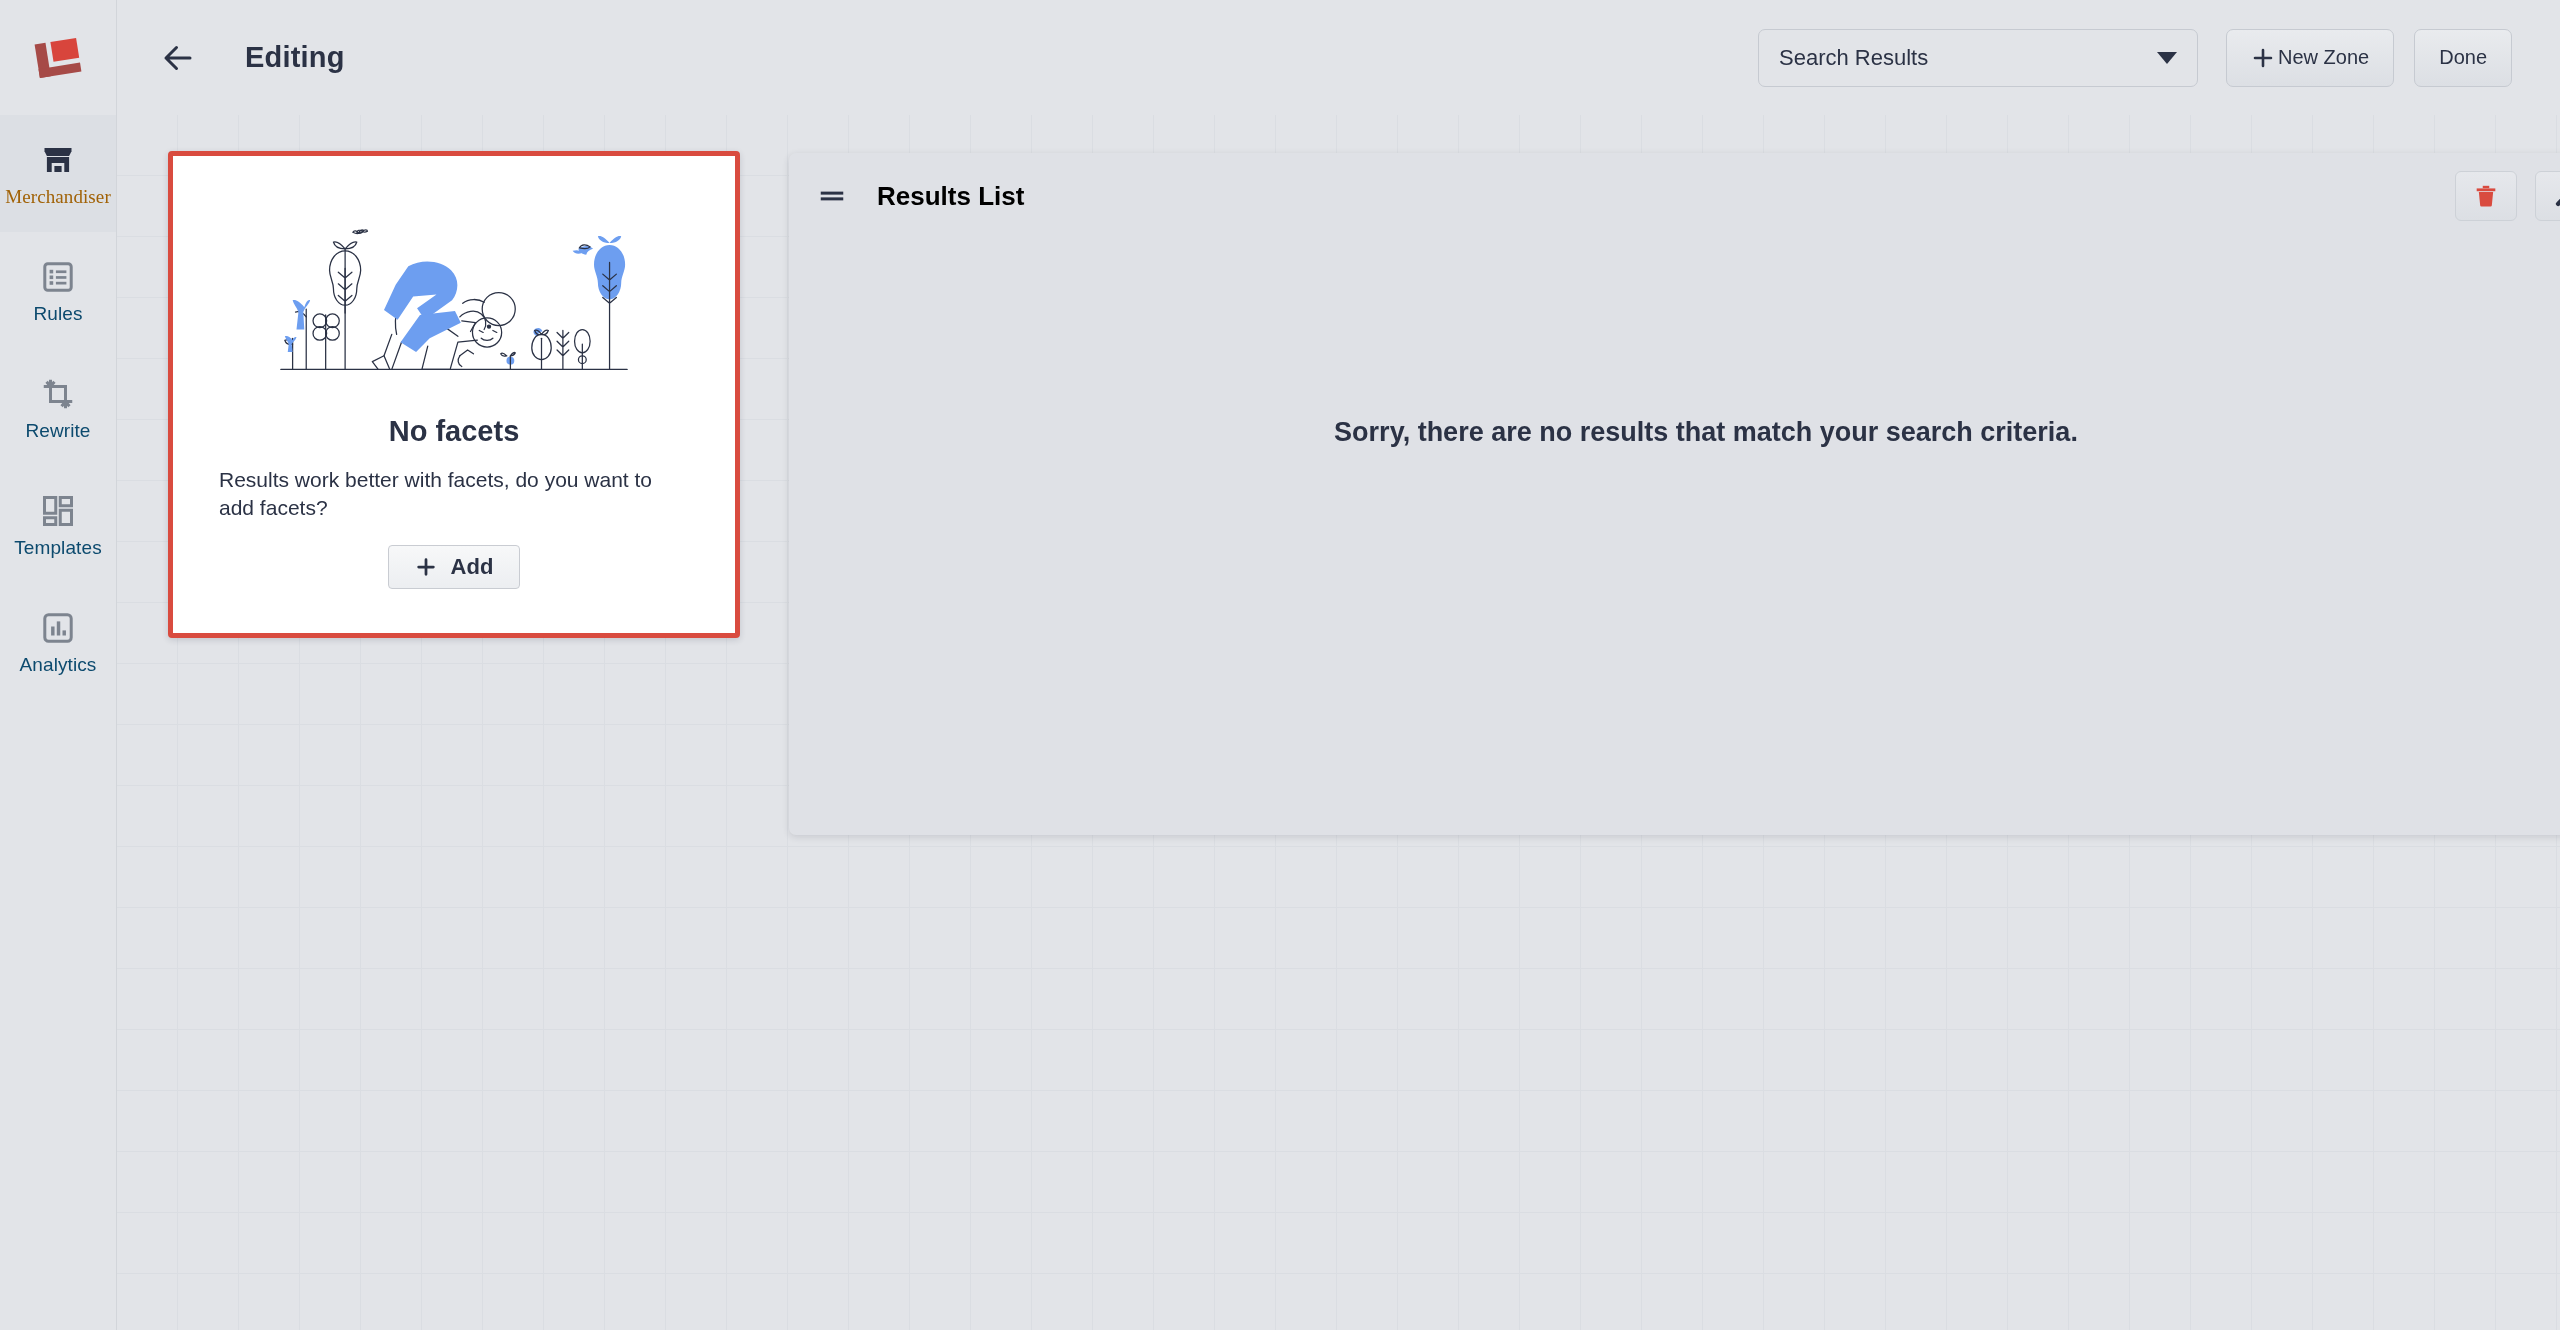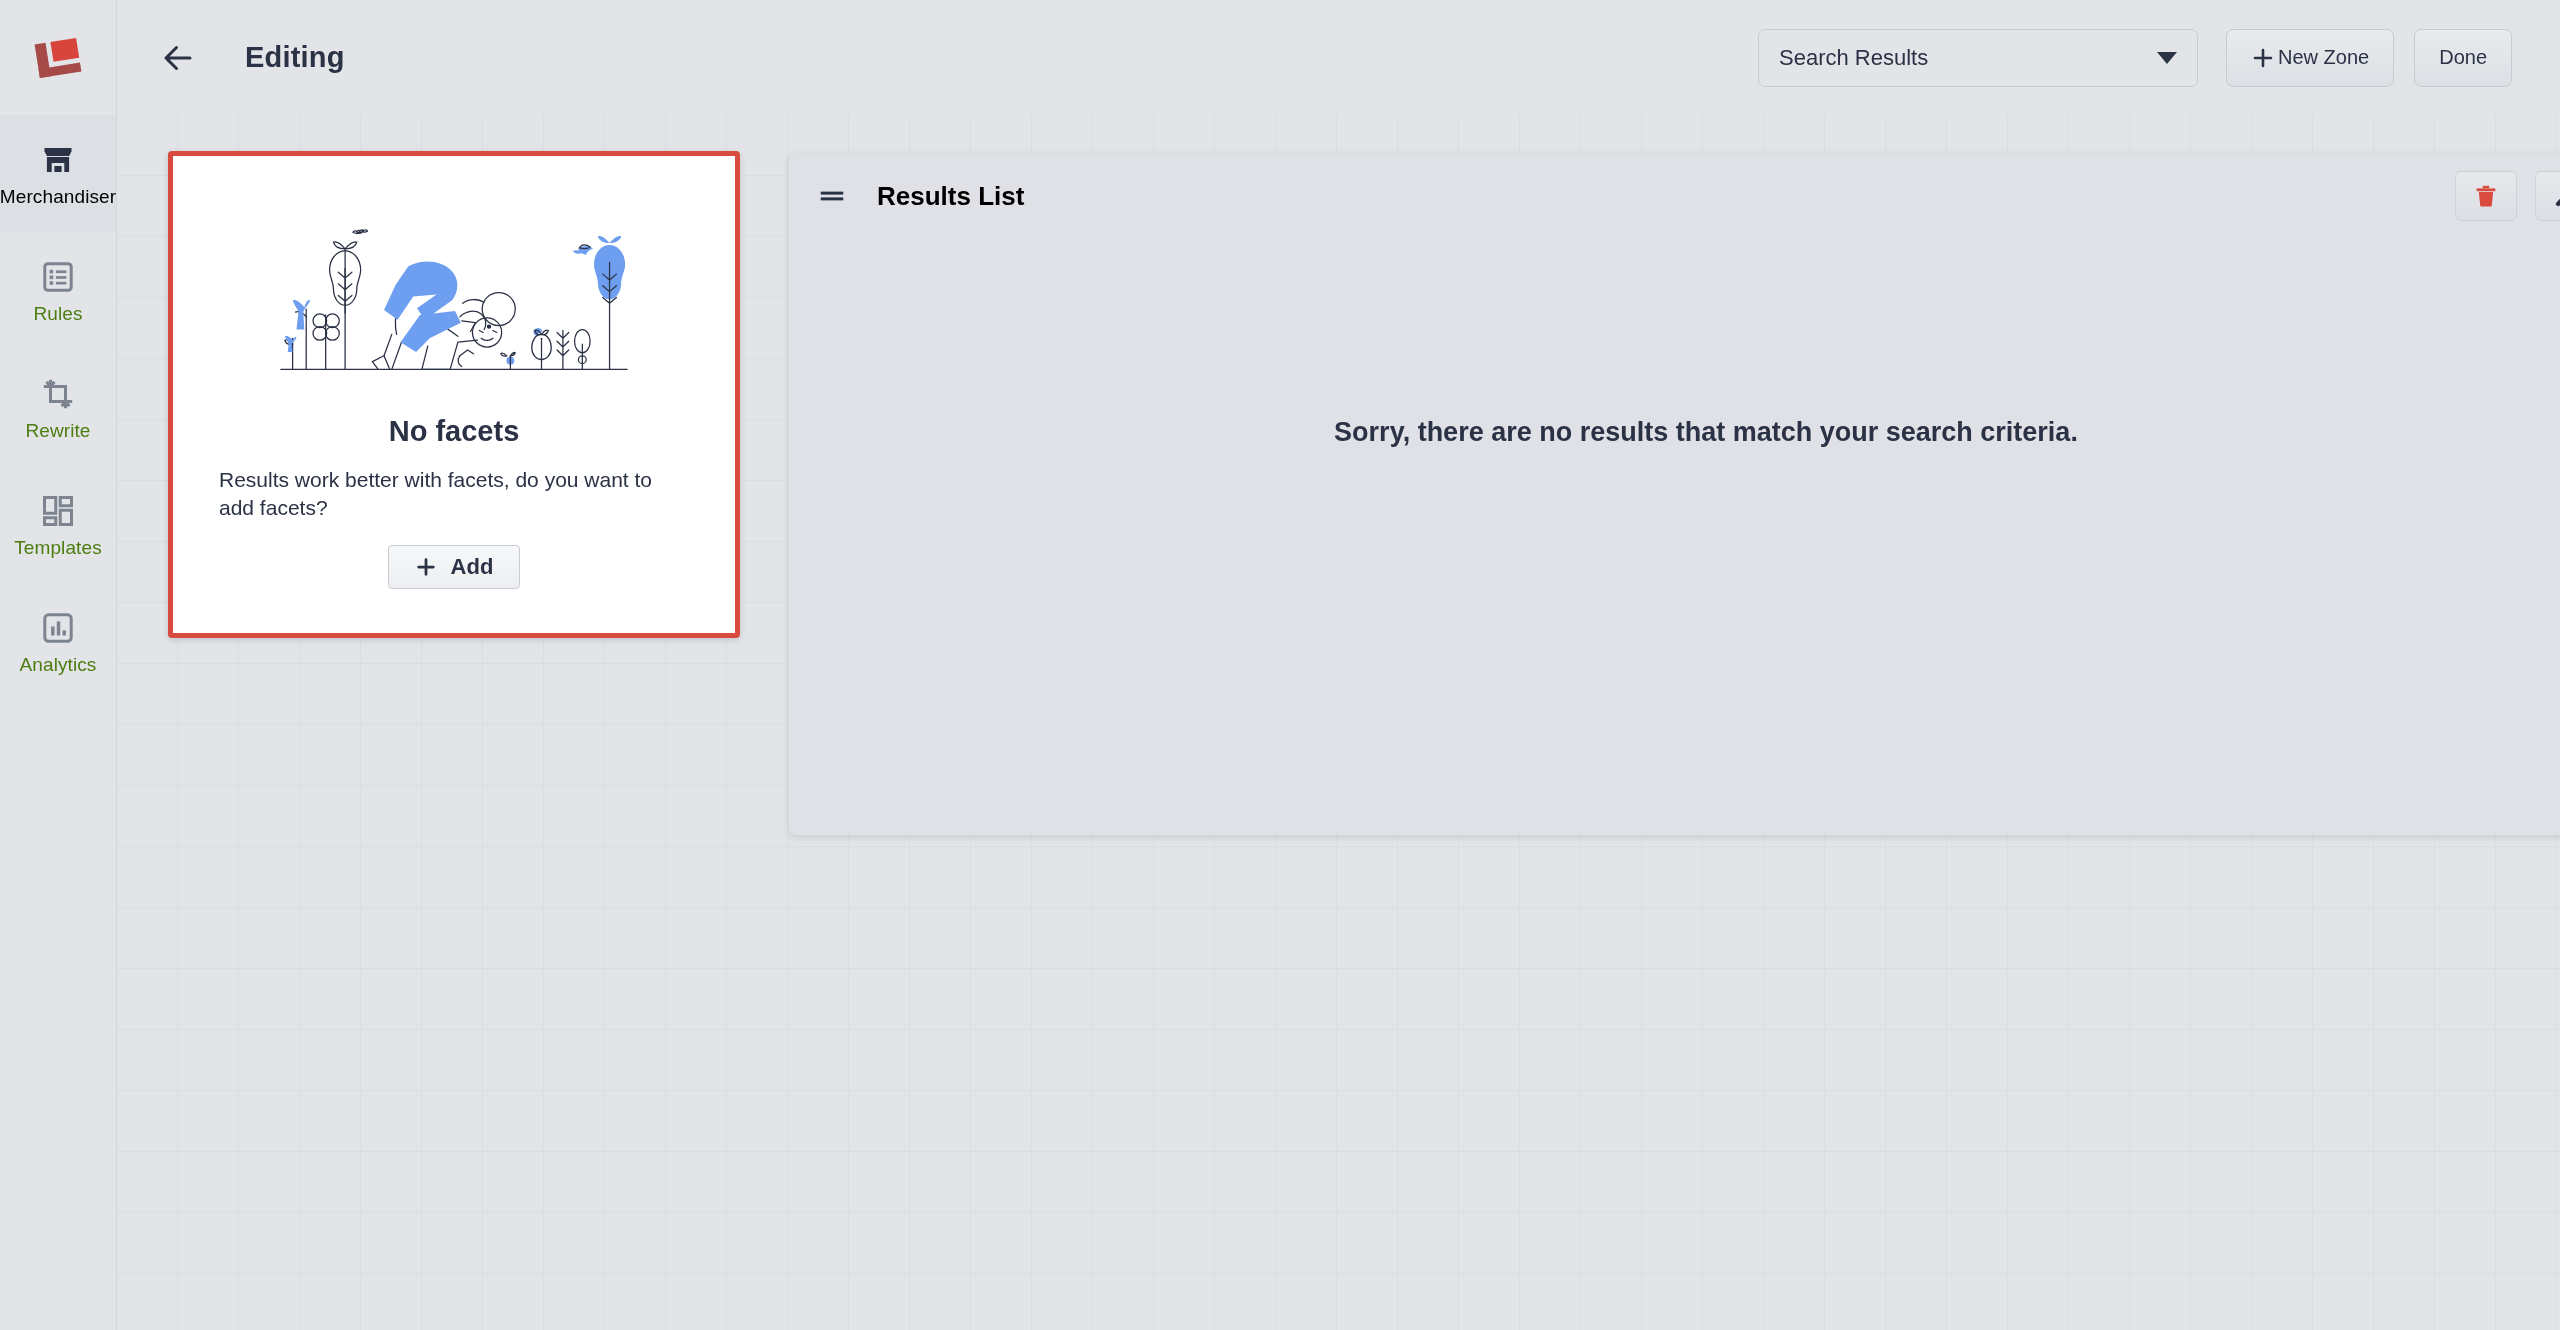--- a/index.html
+++ b/index.html
@@ -31,25 +31,25 @@
     display: flex; flex-direction: column;
     align-items: center; justify-content: center;
     gap: 9px;
     cursor: pointer;
     user-select: none;
   }
   .nav-item.active { background: #dcdfe4; }
   .nav-icon { width: 36px; height: 36px; display: block; }
   .nav-label {
     font-size: 19px;
-    color: #4d7c0f;
+    color: #0c4a6e;
     letter-spacing: .1px;
     line-height: 1;
   }
-  .nav-item.active .nav-label { color: #000000; font-weight: 400; }
+  .nav-item.active .nav-label { color: #a16207; font-weight: 400; font-family: Liberation Serif, serif; }
 
   
   .right-col { flex: 1; display: flex; flex-direction: column; min-width: 0; }
 
   
   .topbar {
     height: 115px; flex: 0 0 115px;
     background: #e2e4e8;
     display: flex; align-items: center;
     padding: 0 48px 0 32px;

